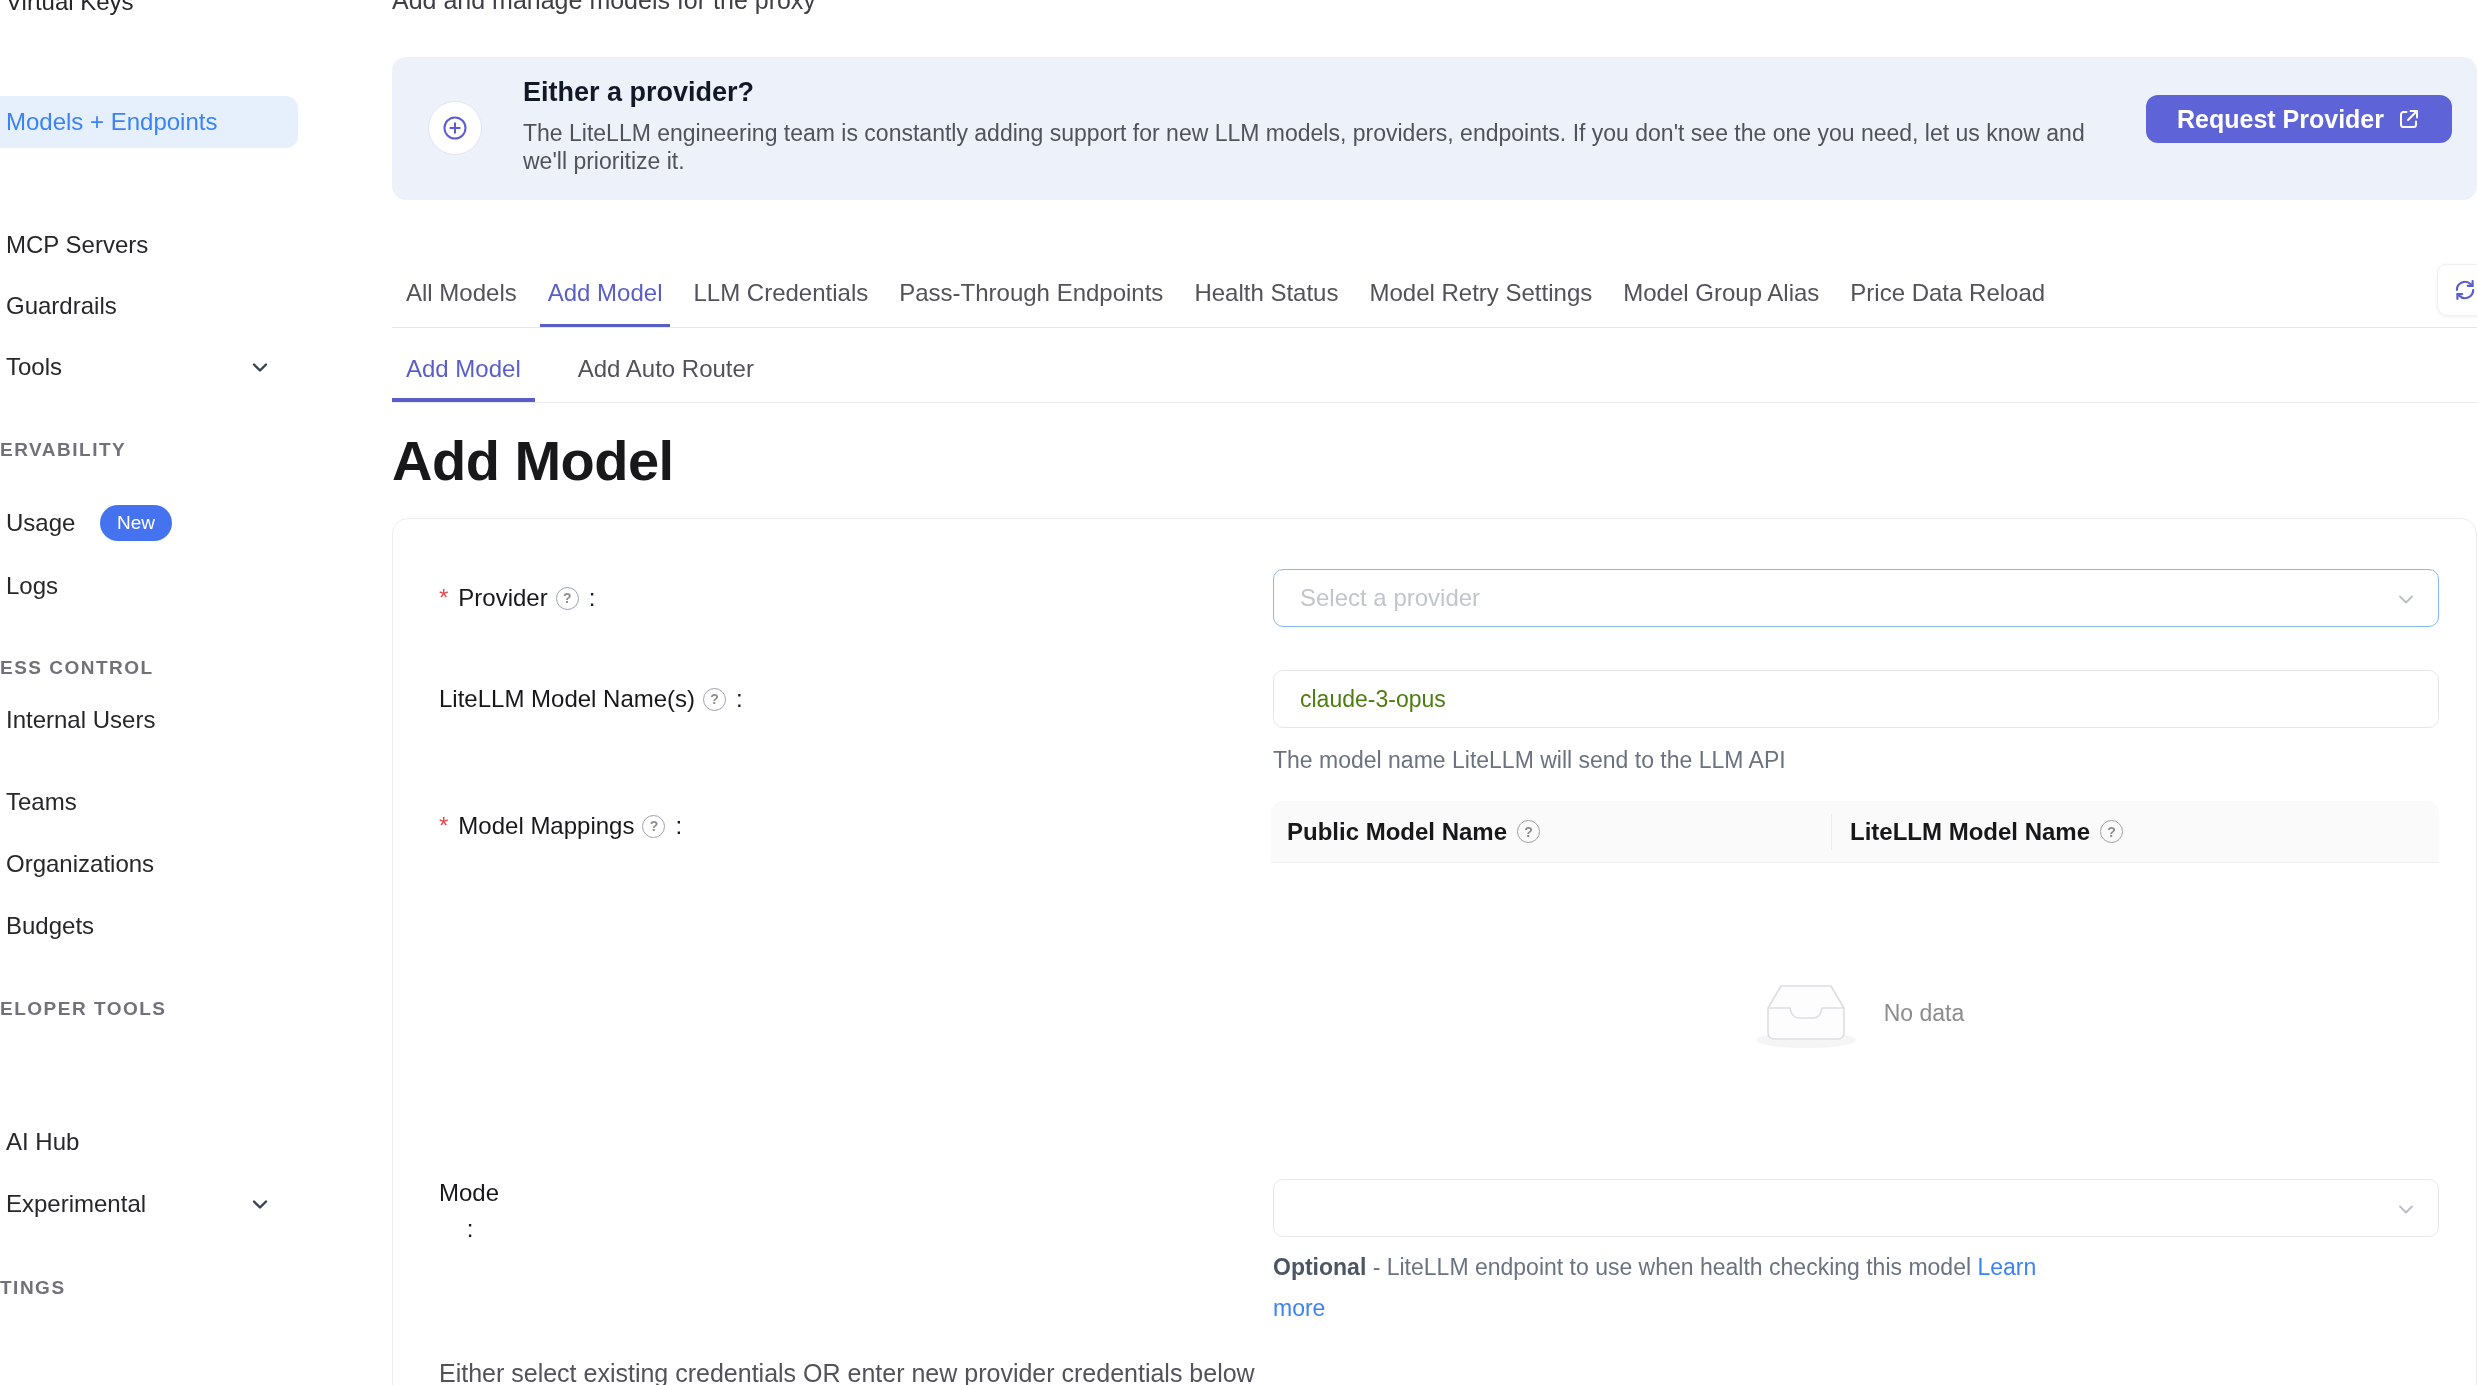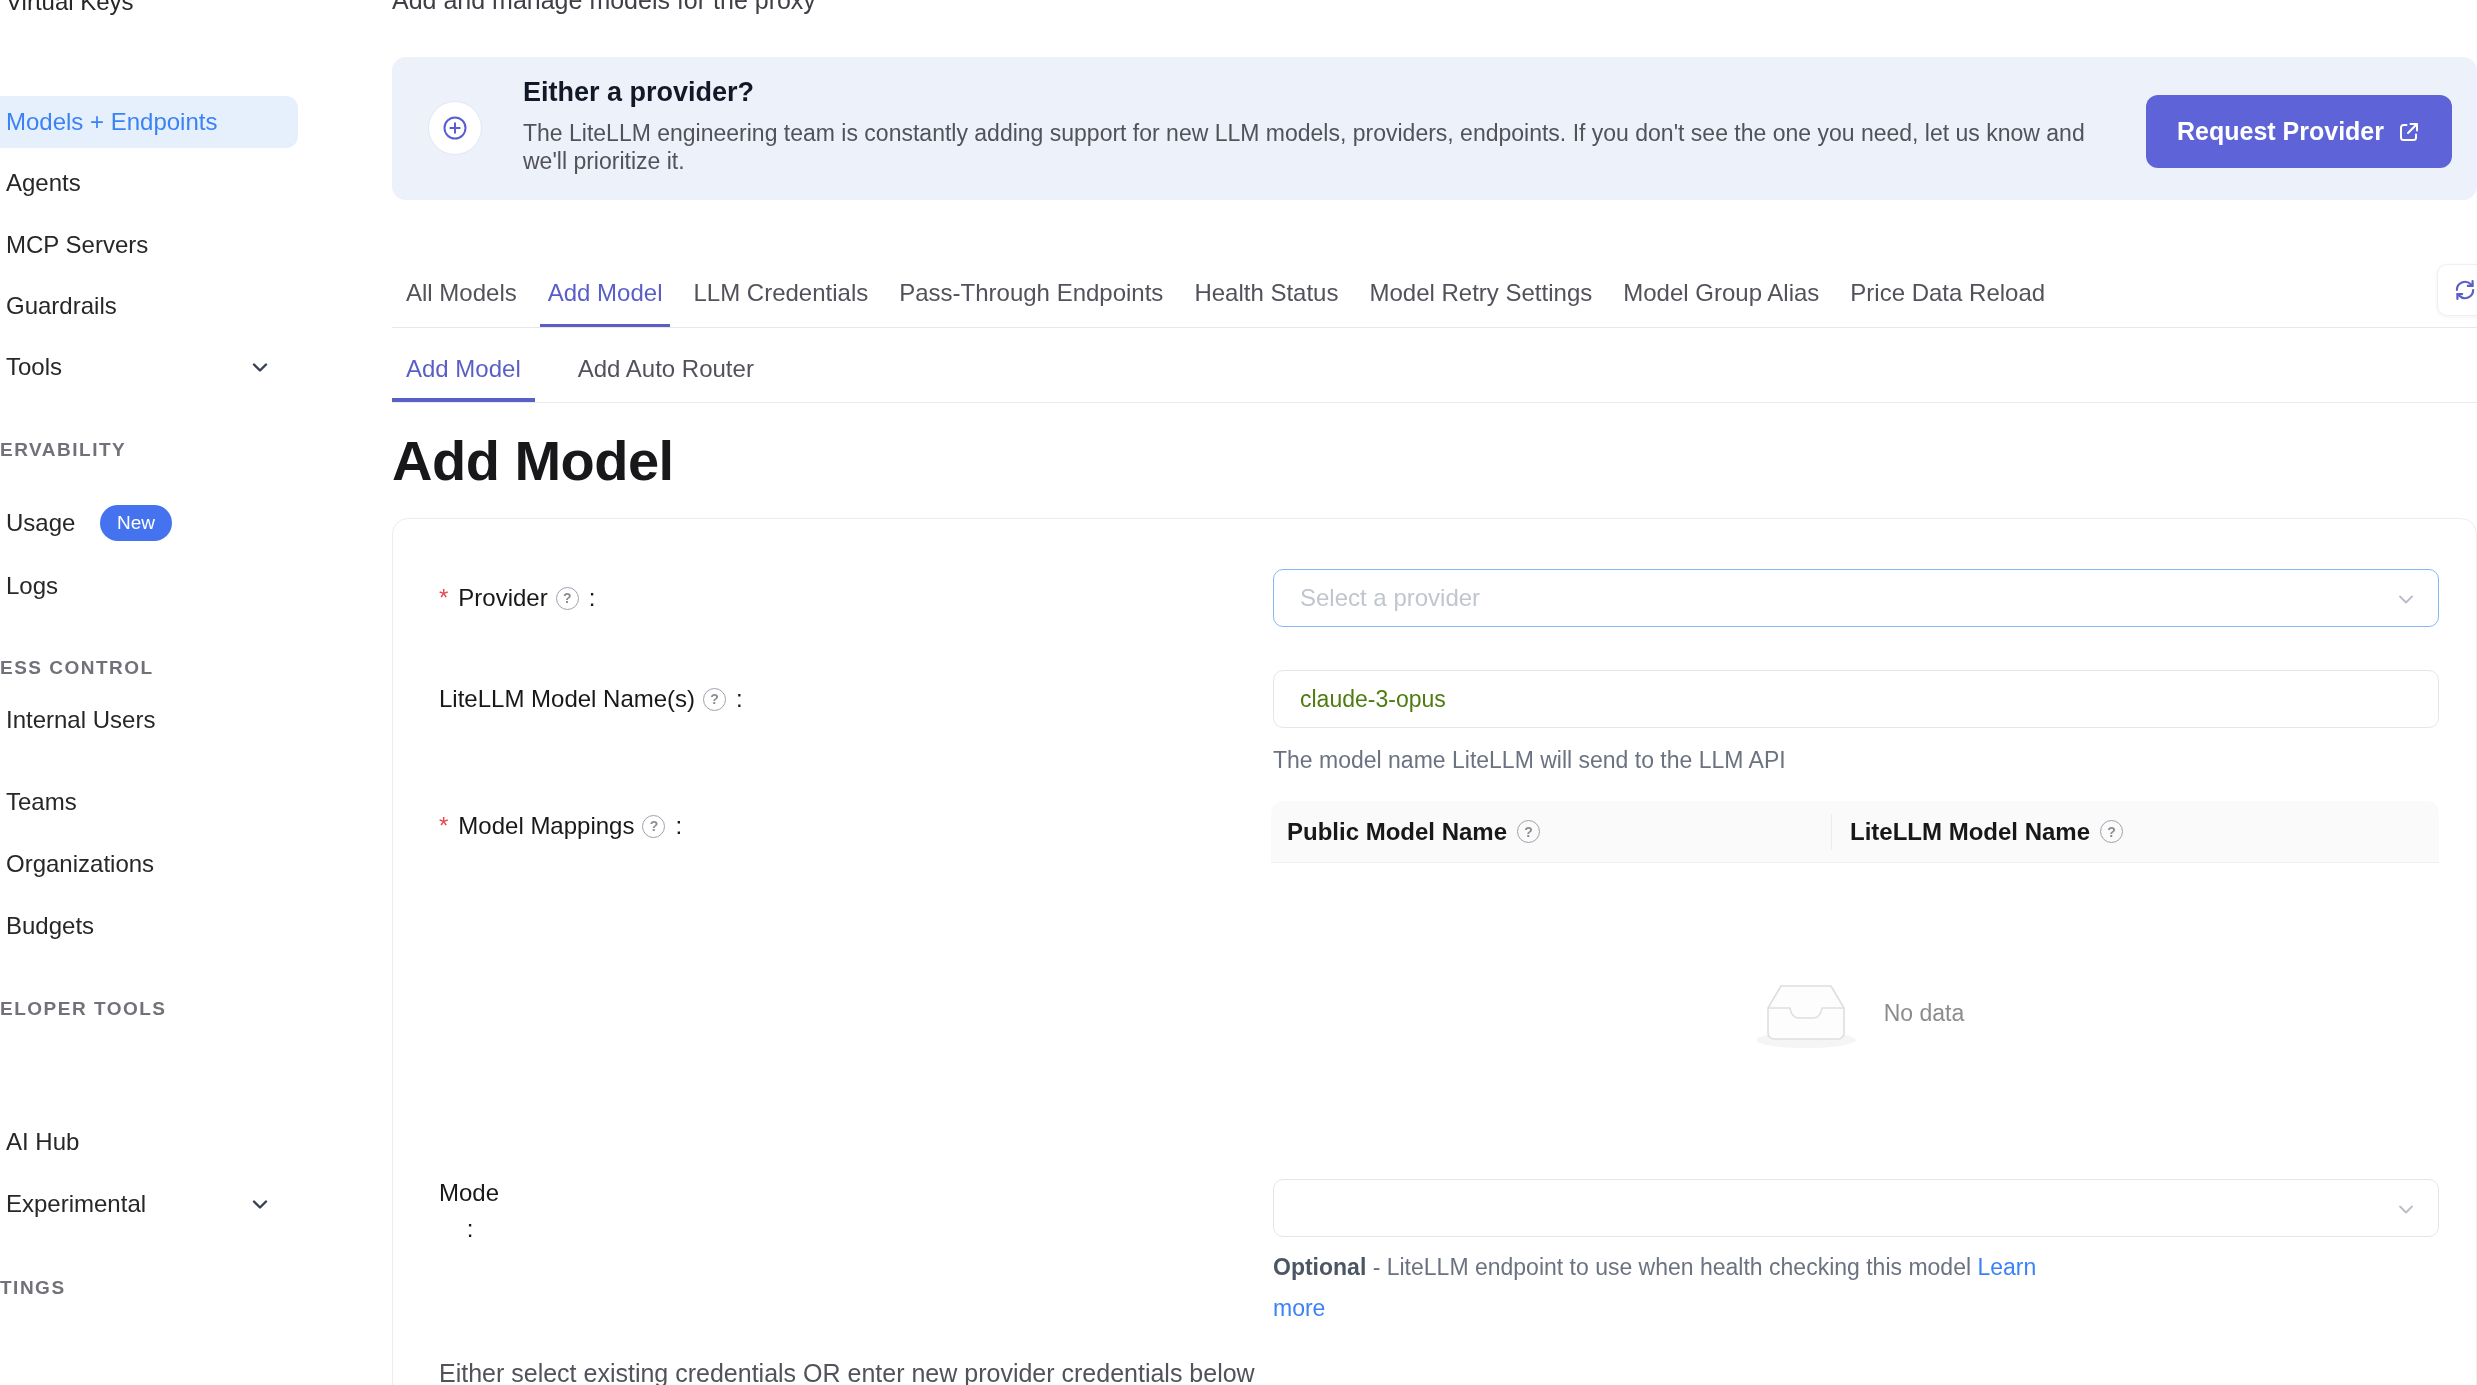--- a/index.html
+++ b/index.html
@@ -22,21 +22,21 @@
   
   #banner { position:absolute; left:392px; top:57px; width:2085px; height:143px;
             background:#edf1fa; border-radius:14px; }
   #banner-icon { position:absolute; left:36px; top:44px; width:54px; height:54px;
                  background:#fff; border:1.5px solid #e2e5f4; border-radius:50%;
                  display:flex; align-items:center; justify-content:center; }
   #banner-title { position:absolute; left:131px; top:20px; font-size:27px; font-weight:700;
                   color:#111827; }
   #banner-body { position:absolute; left:131px; top:62px; width:1610px; font-size:23px;
                  line-height:28px; color:#52525b; }
-  #request-btn { position:absolute; left:1754px; top:38px; width:306px; height:73px;
+  #request-btn { position:absolute; left:1754px; top:38px; width:306px; height:48px;
                  background:#5e64d8; border-radius:12px; color:#fff; font-size:25px;
                  font-weight:600; display:flex; align-items:center; justify-content:center;
                  gap:13px; cursor:pointer; border:none; }
 
   
   #tabs { position:absolute; left:392px; top:262px; width:2085px; height:66px;
           border-bottom:1px solid #e8e8e8; display:flex; gap:15px; padding-left:6px; }
   .tab { font-size:24px; color:#52525b; line-height:62px; padding:0 8px; cursor:pointer;
          white-space:nowrap; }
   .tab.active { color:#5a5fc8; border-bottom:3px solid #5a5fc8; }
@@ -100,21 +100,20 @@
   svg { display:block; }
 </style>
 </head>
 <body>
 
 <div id="stage">
 
   <nav style="position:absolute;left:0;top:0;width:390px;height:1385px;background:#fff;">
     <div class="side-item" style="top:-24px;"><span>Virtual Keys</span></div>
     <div class="side-item active" style="top:96px;"><span>Models + Endpoints</span></div>
-    <div class="side-item" style="top:157px;"><span>Agents</span></div>
     <div class="side-item" style="top:219px;"><span>MCP Servers</span></div>
     <div class="side-item" style="top:280px;"><span>Guardrails</span></div>
     <div class="side-item" style="top:341px;">
       <span>Tools</span>
       <span class="side-chevron">
           <svg width="24" height="24" viewBox="0 0 24 24" fill="none" stroke="#374151" stroke-width="2.4" stroke-linecap="round" stroke-linejoin="round">
             <path d="M6 9.5l6 6 6-6"></path>
           </svg>
         </span>
     </div>

